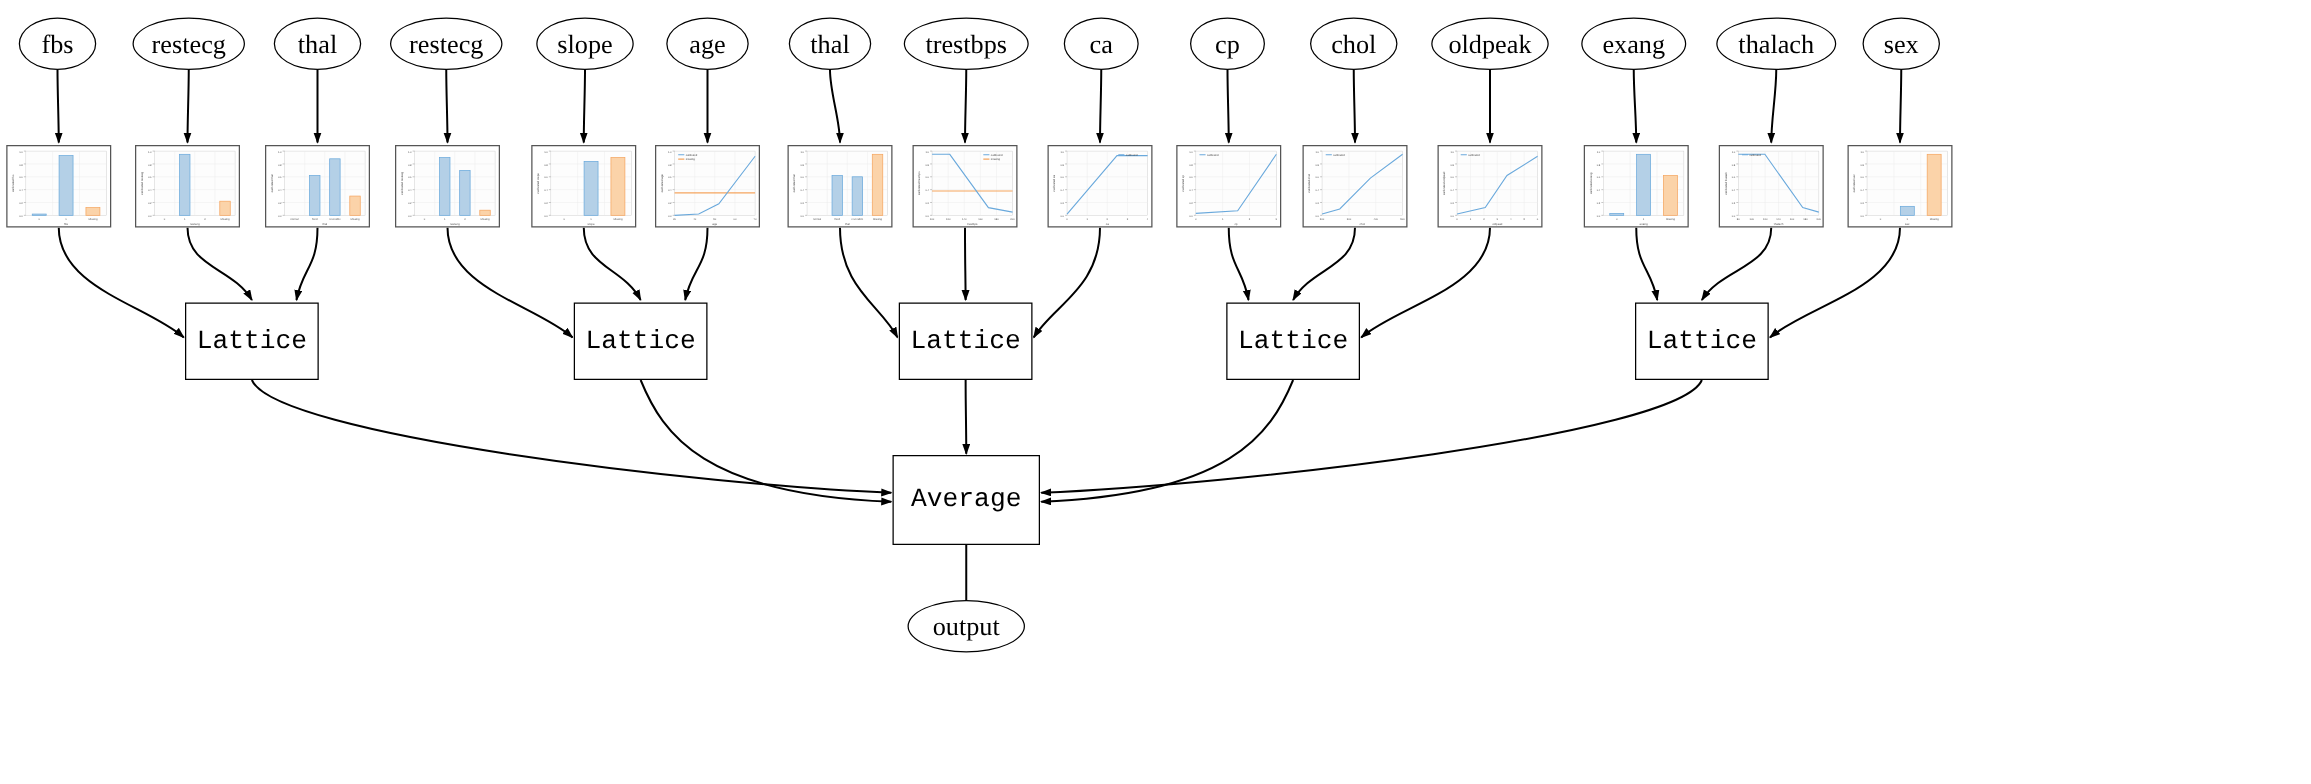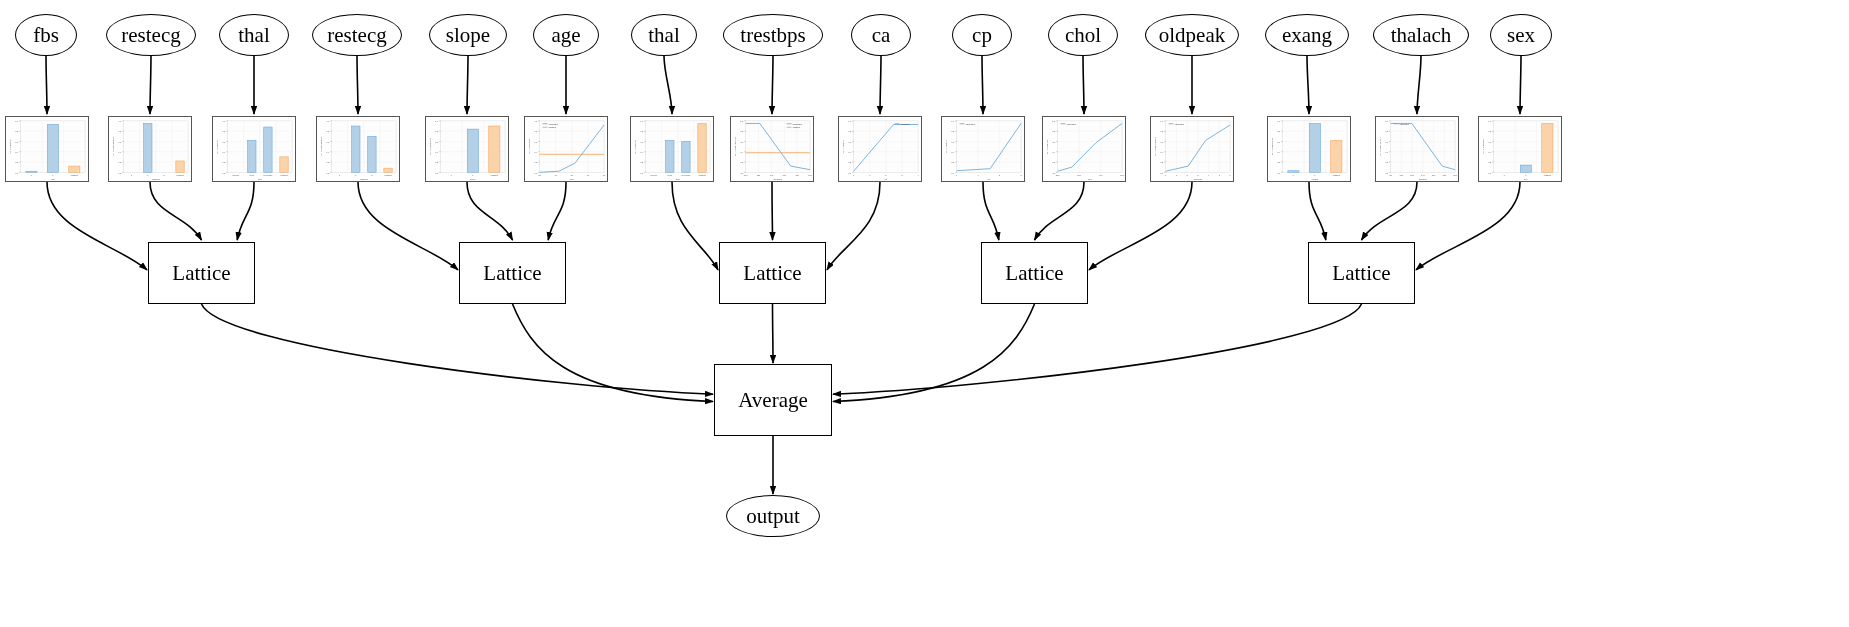--- a/index.html
+++ b/index.html
@@ -10,21 +10,21 @@
 
   
   .oval{position:absolute;border:1.4px solid #000;border-radius:50%;
         background:#fff;display:flex;align-items:center;justify-content:center;
         font-size:21px;color:#000;font-family:"Liberation Serif",serif;
         box-sizing:border-box;}
 
   
   .box{position:absolute;border:1.5px solid #000;background:#fff;
        display:flex;align-items:center;justify-content:center;
-       font-size:21px;color:#000;font-family:Liberation Serif, serif;
+       font-size:21px;color:#000;font-family:Liberation Mono, monospace;
        box-sizing:border-box;}
 
   
   .thumb{position:absolute;border:1.3px solid #555;background:#fff;
          box-sizing:border-box;overflow:hidden;}
   .thumb svg{display:block;width:100%;height:100%;}
 </style>
 </head>
 <body>
 
@@ -591,14 +591,14 @@
         <text x="70" y="61" text-anchor="middle" font-size="2.2" fill="#555" font-family="&quot;Liberation Sans&quot;,sans-serif">Missing</text>
         <text x="48" y="65" text-anchor="middle" font-size="2.4" fill="#555" font-family="&quot;Liberation Sans&quot;,sans-serif">sex</text>
       </svg>
     </div>
     <div class="box" style="left: 148px; top: 232px; width: 107px; height: 62px;">Lattice</div>
     <div class="box" style="left: 459px; top: 232px; width: 107px; height: 62px;">Lattice</div>
     <div class="box" style="left: 719px; top: 232px; width: 107px; height: 62px;">Lattice</div>
     <div class="box" style="left: 981px; top: 232px; width: 107px; height: 62px;">Lattice</div>
     <div class="box" style="left: 1308px; top: 232px; width: 107px; height: 62px;">Lattice</div>
     <div class="box" style="left: 714px; top: 354px; width: 118px; height: 72px;">Average</div>
-    <div class="oval" style="left: 726px; top: 485px; width: 94px; height: 42px; text-align: center;">output</div>
+    <div class="oval" style="left: 726px; top: 470px; width: 94px; height: 42px; text-align: center;">output</div>
   </div>
 
 </body></html>

